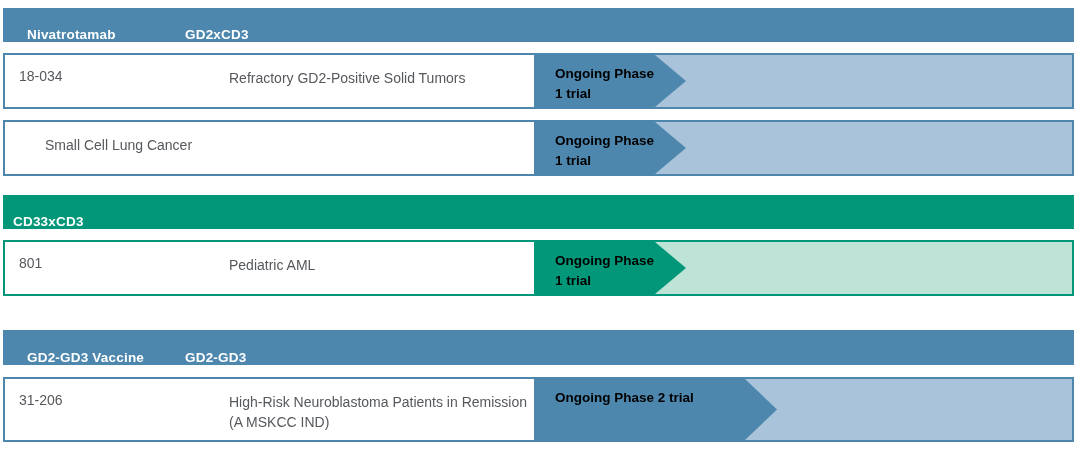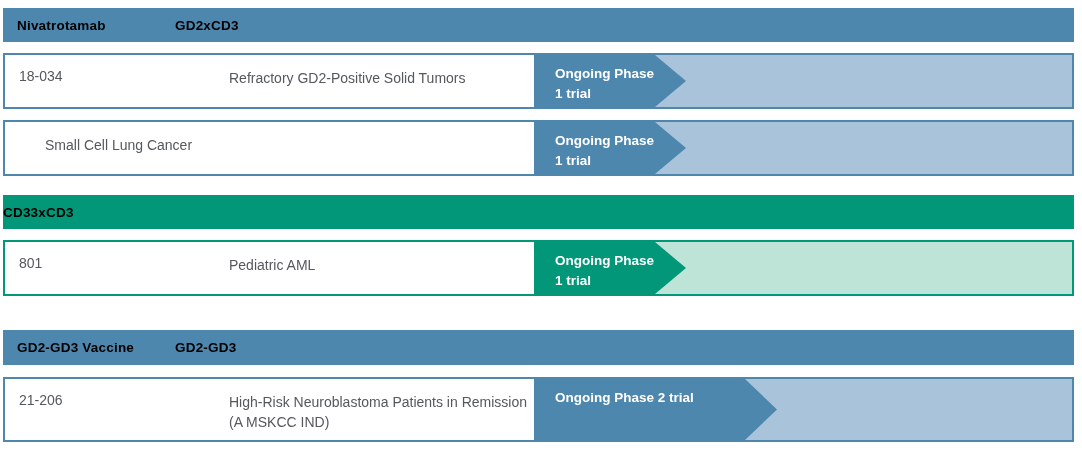--- a/index.html
+++ b/index.html
@@ -18,25 +18,26 @@
   }
   .pipeline{
     width:1071px;
     margin-left:3px;
     padding-top:8px;
   }
   
   .section-header{
     height:34px;
     display:flex;
-    align-items:center;
-    color:#000000;
+    align-items:flex-end;
+    color:#ffffff;
     font-weight:bold;
     font-size:13.5px;
     letter-spacing:0.2px;
+    padding-left:10px;
   }
   .section-header .hdr-program{
     width:172px;
     padding-left:14px;
     flex:0 0 auto;
   }
   .section-header .hdr-target{flex:1;}
   .theme-blue .section-header{background:var(--blue);}
   .theme-green .section-header{background:var(--green);}
   .hdr-tall{height:35px;margin-top:34px;}
@@ -75,21 +76,21 @@
     position:absolute;
     left:121px;top:0;bottom:0;right:0;
     background:var(--lightblue);
   }
   .theme-green .trail{background:var(--lightgreen);}
   .arrow-body{
     position:absolute;
     left:0;top:0;bottom:0;
     width:121px;
     background:var(--blue);
-    color:#ffffff;
+    color:#000000;
     font-size:13.5px;
     font-weight:600;
     line-height:1.45;
     padding:9px 0 0 21px;
     white-space:nowrap;
     z-index:2;
   }
   .theme-green .arrow-body{background:var(--green);}
   .arrow-tip{
     position:absolute;
@@ -170,21 +171,21 @@
     </div>
   </div>
 
   <div class="theme-blue">
     <div class="section-header hdr-tall">
       <span class="hdr-program">GD2-GD3 Vaccine</span>
       <span class="hdr-target">GD2-GD3</span>
     </div>
 
     <div class="row row-tall">
-      <div class="col-id">21-206</div>
+      <div class="col-id">31-206</div>
       <div class="col-desc">
         <div>High-Risk Neuroblastoma Patients in Remission</div>
         <div>(A MSKCC IND)</div>
       </div>
       <div class="status wide">
         <div class="trail"></div>
         <div class="arrow-body">
           <div>Ongoing Phase 2 trial</div>
           <div></div>
         </div>

